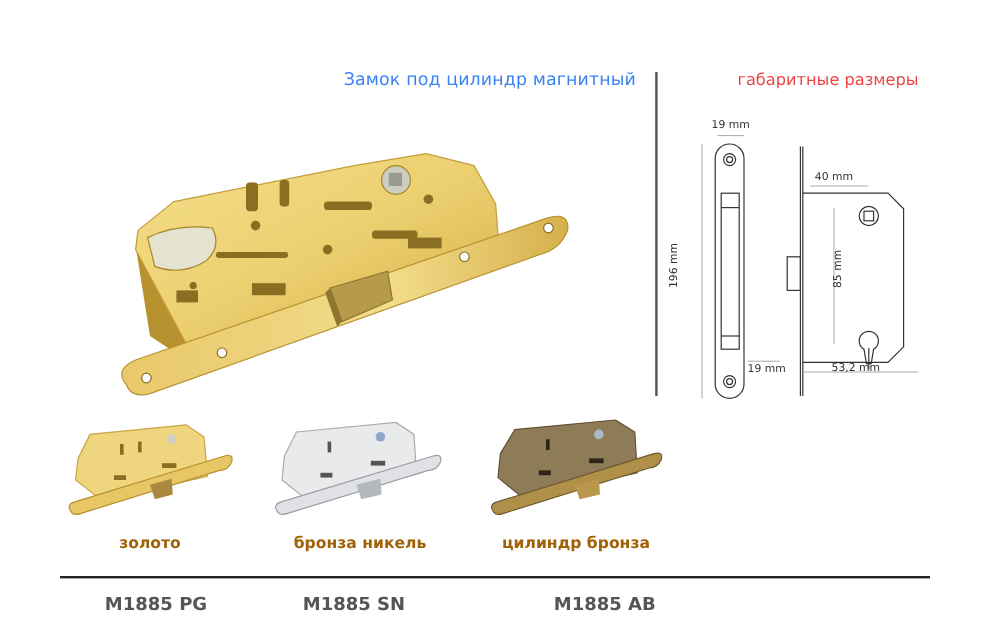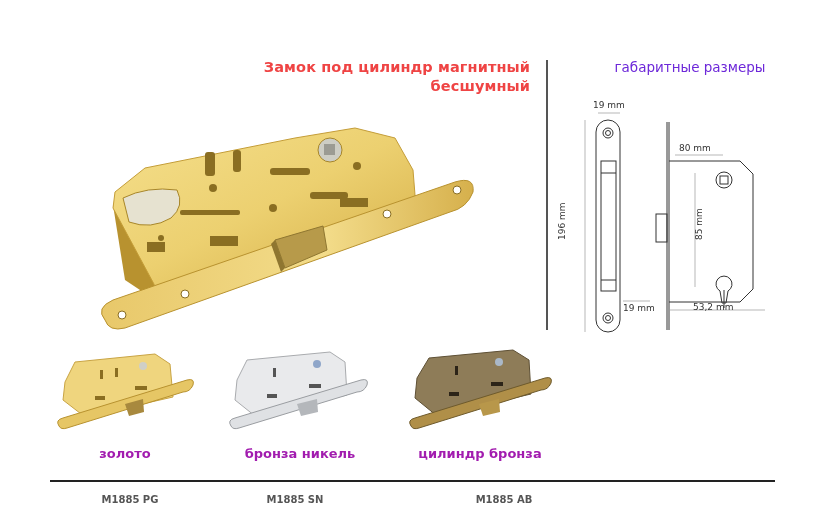--- a/index.html
+++ b/index.html
@@ -1,35 +1,34 @@
 <!DOCTYPE html>
 <html><head>
 <meta charset="utf-8">
 <style>
   html, body { margin:0; padding:0; background:#ffffff; }
   body { width:820px; height:516px; position:relative; overflow:hidden;
          font-family:"DejaVu Sans", sans-serif; color:#333; }
   .abs { position:absolute; }
   .title { left:230px; top:58px; width:300px; text-align:right;
-           font-size:14.5px; line-height:19px; color:#ef4444; font-weight:700; letter-spacing:0.1px; }
+           font-size:14.5px; line-height:19px; color:#3b82f6; font-weight:400; letter-spacing:0.1px; }
   .dims-title { left:590px; top:59px; width:200px; text-align:center;
-                font-size:13.5px; color:#6d28d9; }
+                font-size:13.5px; color:#ef4444; }
   .vdivider { left:546px; top:60px; width:1.5px; height:270px; background:#555; }
   .hrule { left:50px; top:480px; width:725px; height:1.5px; background:#222; }
-  .finish { font-size:13px; font-weight:bold; color:#a21caf; text-align:center; }
-  .code { font-size:10px; font-weight:bold; color:#555; text-align:center; }
+  .finish { font-size:13px; font-weight:bold; color:#a16207; text-align:center; }
+  .code { font-size:15px; font-weight:bold; color:#555; text-align:center; }
   .dimlbl { font-size:9px; color:#333; }
   svg { position:absolute; }
 </style>
 </head>
 <body>
 
 <div class="abs title">
   <div>Замок под цилиндр магнитный</div>
-  <div>бесшумный</div>
 </div>
 
 <svg style="left:95px;top:110px" width="395" height="230" viewBox="0 0 395 230">
   <defs>
     <linearGradient id="gbody" x1="0" y1="0" x2="1" y2="1">
       <stop offset="0" stop-color="#f5df8c"></stop>
       <stop offset="0.5" stop-color="#ecd070"></stop>
       <stop offset="1" stop-color="#d4ad45"></stop>
     </linearGradient>
     <linearGradient id="gplate" x1="0" y1="0" x2="1" y2="0">
@@ -99,21 +98,21 @@
     <line x1="20" y1="25" x2="20" y2="237"></line>
     <line x1="58" y1="206" x2="85" y2="206"></line>
     <line x1="110" y1="60" x2="158" y2="60"></line>
     <line x1="130" y1="78" x2="130" y2="192"></line>
     <line x1="104" y1="215" x2="200" y2="215"></line>
   </g>
 </svg>
 <div class="abs dimlbl" style="left:593px;top:100px">19 mm</div>
 <div class="abs dimlbl" style="left:557px;top:240px;transform:rotate(-90deg);transform-origin:left top">196 mm</div>
 <div class="abs dimlbl" style="left:623px;top:303px">19 mm</div>
-<div class="abs dimlbl" style="left:679px;top:143px">80 mm</div>
+<div class="abs dimlbl" style="left:679px;top:143px">40 mm</div>
 <div class="abs dimlbl" style="left:694px;top:240px;transform:rotate(-90deg);transform-origin:left top">85 mm</div>
 <div class="abs dimlbl" style="left:693px;top:302px">53,2 mm</div>
 
 <svg style="left:55px;top:352px" width="140" height="78" viewBox="0 0 140 78">
   <polygon points="10,30 20,10 100,2 115,12 118,45 30,65 8,48" fill="#efd57e" stroke="#c9a444"></polygon>
   <path d="M4,74 Q0,68 8,66 L132,28 Q140,26 138,33 Q135,40 128,40 L12,76 Q6,78 4,74 Z" fill="#e6c665" stroke="#b8922f"></path>
   <polygon points="70,52 88,47 89,60 74,64" fill="#a8893e"></polygon>
   <rect x="45" y="18" width="3" height="9" fill="#8a6e22"></rect>
     <rect x="60" y="16" width="3" height="9" fill="#8a6e22"></rect>
   <circle cx="88" cy="14" r="4" fill="#cfcfc6"></circle>

